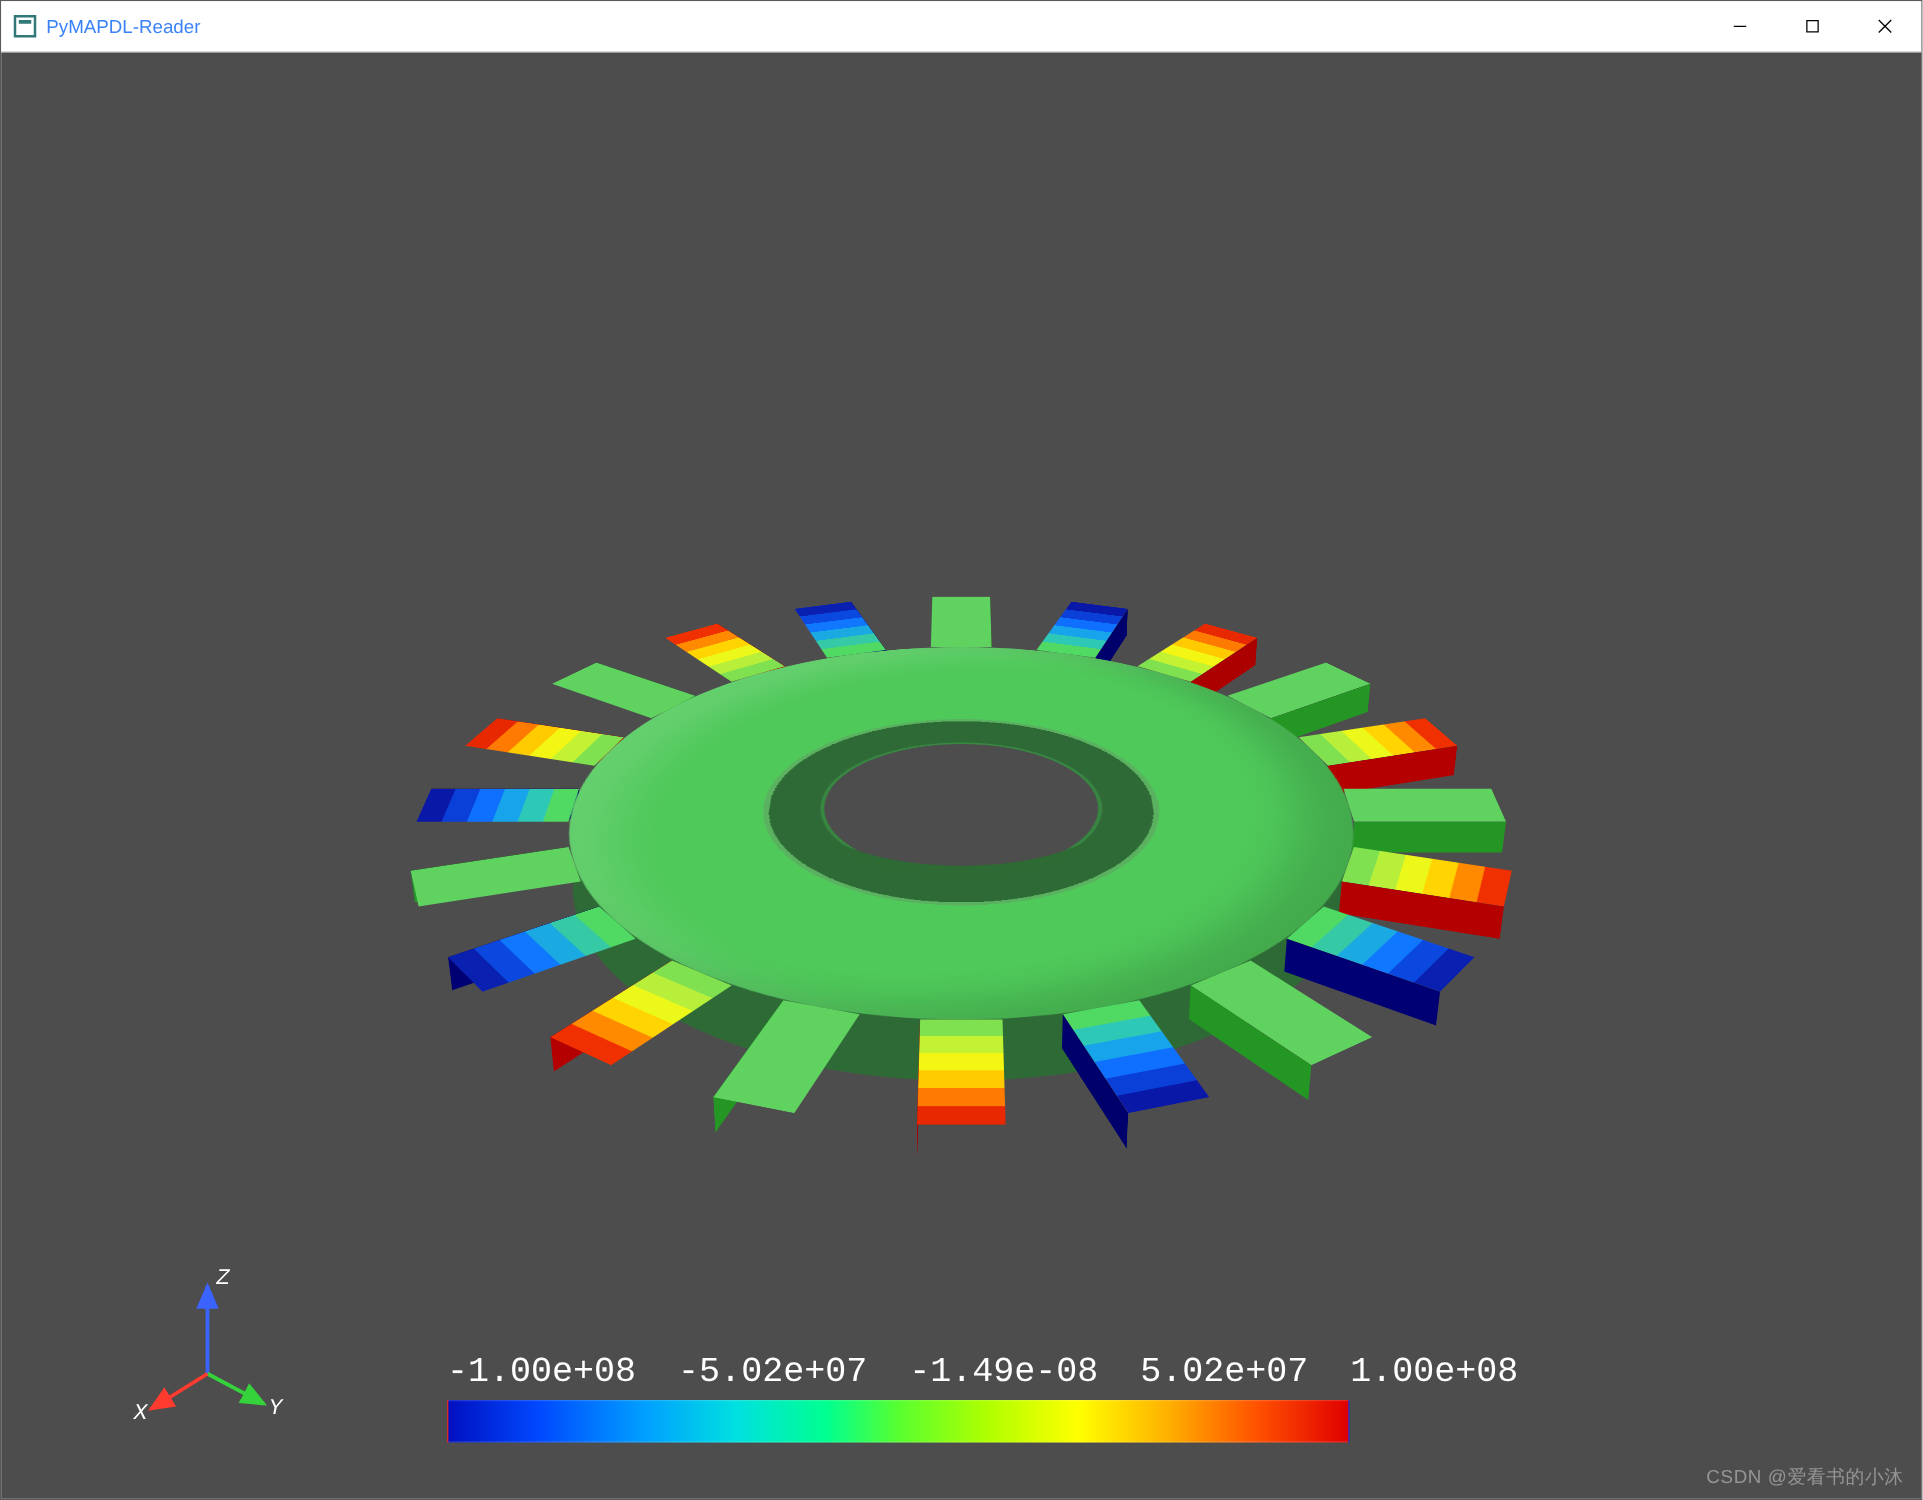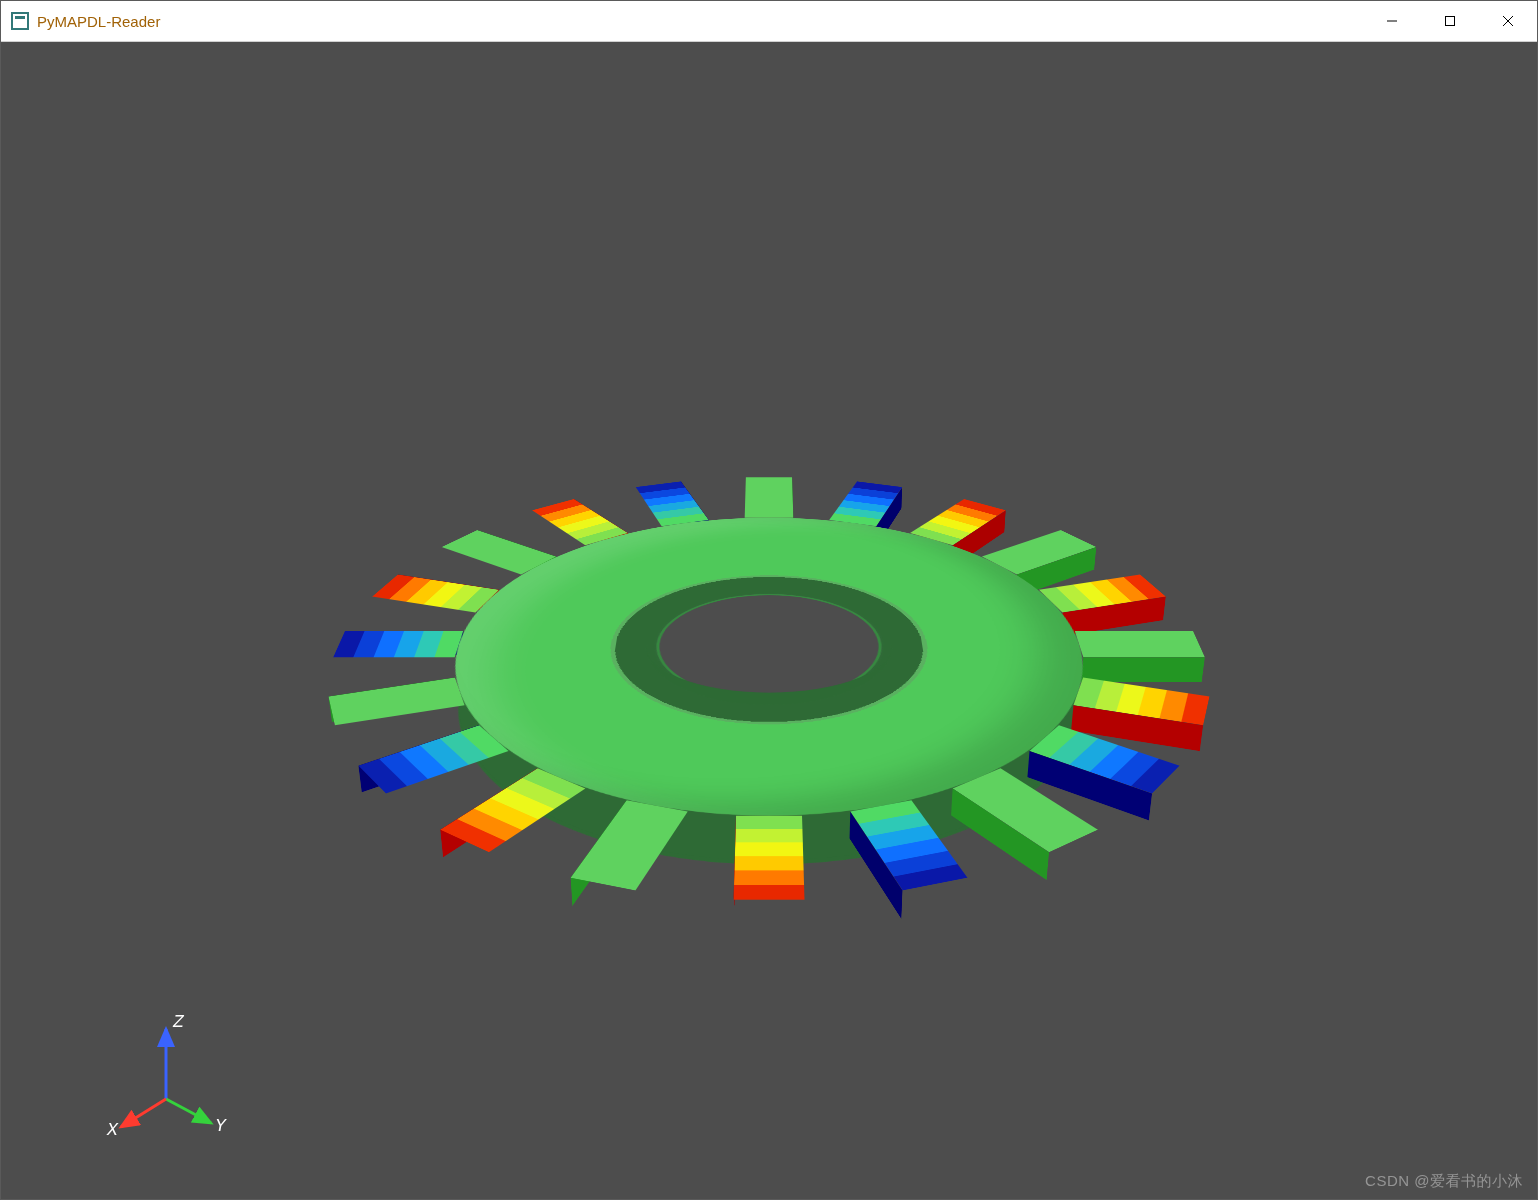--- a/index.html
+++ b/index.html
@@ -1,21 +1,21 @@
 <!DOCTYPE html>
 <html><head>
 <meta charset="utf-8">
 <style>
   html,body{margin:0;padding:0;height:100%;font-family:"Segoe UI",Tahoma,sans-serif;background:#fff;}
   .window{width:1538px;height:1200px;margin:0;position:relative;border:1px solid #5a5a5a;box-sizing:border-box;background:#fff;display:flex;flex-direction:column;}
   
   .titlebar{height:40px;background:#fff;display:flex;align-items:center;border-bottom:1px solid #d0d0d0;flex:none;}
   .titlebar .app-icon{width:18px;height:18px;margin:0 8px 0 10px;display:inline-block;border:2px solid #317878;box-sizing:border-box;position:relative;background:#fff;}
   .titlebar .app-icon::after{content:"";position:absolute;top:2px;left:2px;right:2px;height:3px;background:#317878;}
-  .titlebar .title-text{font-size:15px;color:#a16207;}
+  .titlebar .title-text{font-size:15px;color:#3b82f6;}
   .titlebar .spacer{flex:1;}
   .win-btn{width:58px;height:40px;display:flex;align-items:center;justify-content:center;color:#000;}
   .win-btn svg{stroke:#000;stroke-width:1;fill:none;}
   
   .viewport{flex:1;background:#4d4d4d;position:relative;overflow:hidden;}
   
   .info-overlay{position:absolute;top:8px;left:10px;font-family:"Courier New",monospace;font-size:38px;color:#fff;line-height:1.25;white-space:pre;}
   
   .model-wrap{position:absolute;left:50%;top:52%;transform:translate(-50%,-50%);}
   .model{position:relative;transform:perspective(1800px) rotateX(62deg) rotateZ(0deg);transform-style:preserve-3d;}
@@ -315,17 +315,21 @@
         </defs>
         <line x1="65" y1="90" x2="65" y2="20" stroke="#3a63ff" stroke-width="3" marker-end="url(#ahB)"></line>
         <line x1="65" y1="90" x2="110" y2="114" stroke="#35d23c" stroke-width="3" marker-end="url(#ahG)"></line>
         <line x1="65" y1="90" x2="20" y2="118" stroke="#ff3b2f" stroke-width="3" marker-end="url(#ahR)"></line>
         <text x="72" y="18" fill="#fff" font-family="Courier New" font-size="18" font-style="italic">Z</text>
         <text x="114" y="122" fill="#fff" font-family="Courier New" font-size="18" font-style="italic">Y</text>
         <text x="6" y="126" fill="#fff" font-family="Courier New" font-size="18" font-style="italic">X</text>
       </svg>
     </div>
 
+    <div class="colorbar-wrap">
+      <div class="cb-labels" id="cb-labels">-1.00e+08  -5.02e+07  -1.49e-08  5.02e+07  1.00e+08</div>
+      <div class="colorbar"></div>
+    </div>
 
     <div class="watermark">CSDN @爱看书的小沐</div>
 
   </div>
 </div>
 
 </body></html>

